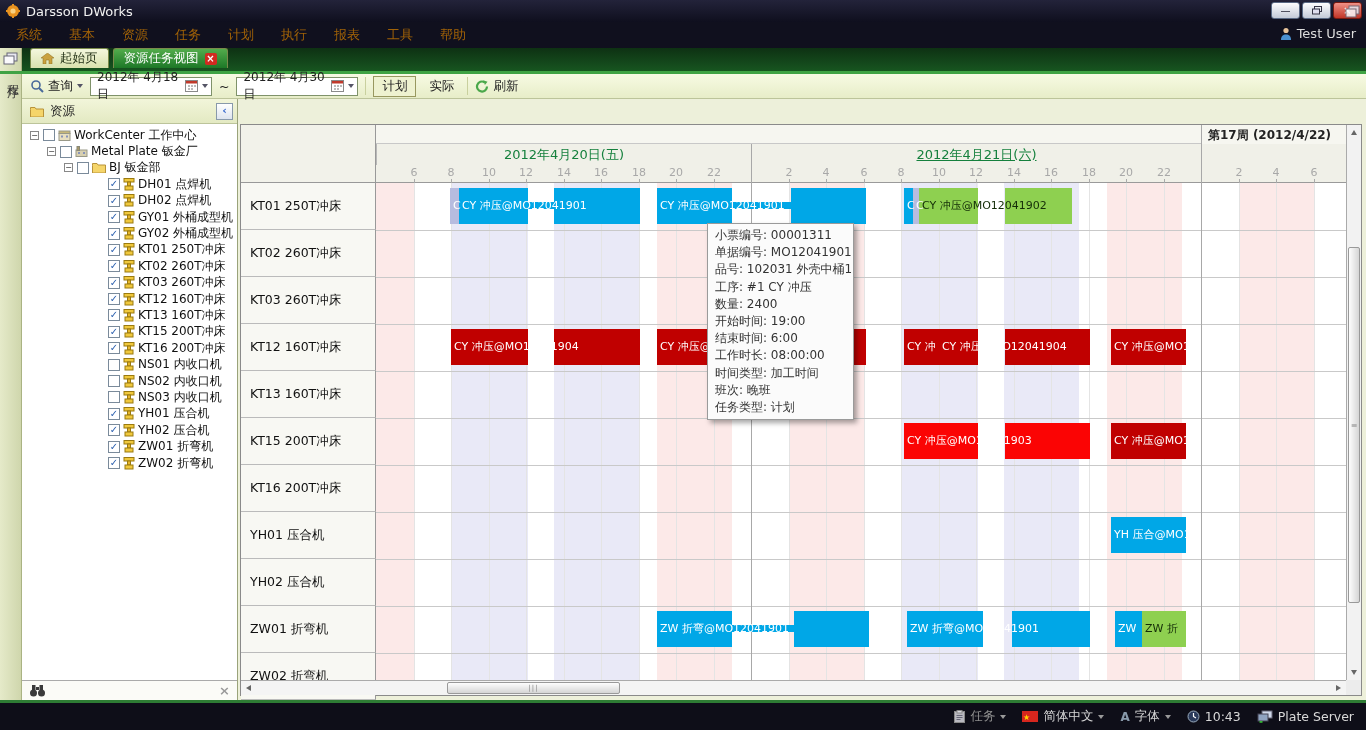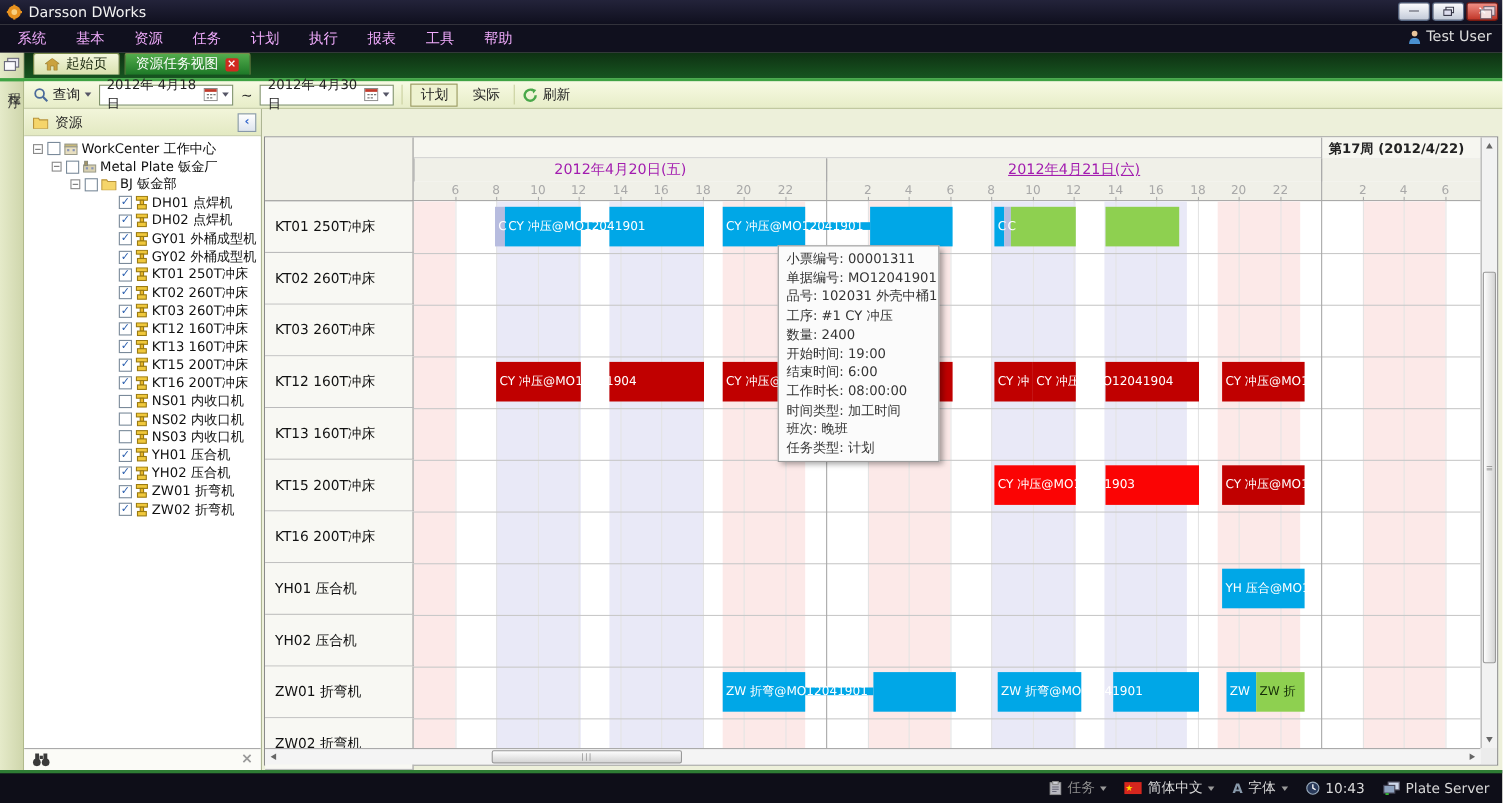--- a/index.html
+++ b/index.html
@@ -12,21 +12,21 @@
     display:flex; align-items:center; gap:6px; padding-left:6px; }
   .win-btns { position:absolute; right:4px; top:2px; display:flex; gap:2px; }
   .win-btn { width:29px; height:17px; border-radius:3px; border:1px solid #5a6a85;
     background:linear-gradient(#fdfdfe,#c3cad8); color:#223; font-size:10px;
     display:flex; align-items:center; justify-content:center; }
   .win-btn.close { background:linear-gradient(#f09086,#c13527); border-color:#7a1a10; color:#fff; font-weight:bold; }
 
   
   .menubar { position:absolute; top:22px; left:0; width:100%; height:26px; background:#10101e;
     display:flex; align-items:center; gap:27px; padding-left:16px; }
-  .menu-item { color:#f0abfc; font-size:13px; cursor:default; }
+  .menu-item { color:#a16207; font-size:13px; cursor:default; }
   .user-chip { position:absolute; right:10px; top:26px; display:flex; align-items:center; gap:5px;
     color:#ddd; font-size:13px; }
 
   
   .left-strip { position:absolute; left:0; top:48px; width:22px; bottom:30px;
     background:linear-gradient(90deg,#e5eac9,#cfd6ac); border-right:1px solid #aab383; }
   .strip-label { writing-mode:vertical-rl; font-size:12px; color:#333; margin:6px 0 0 4px; }
 
   
   .tabstrip { position:absolute; top:48px; left:22px; right:0; height:23px;
@@ -83,21 +83,21 @@
   
   #gantt { position:absolute; left:240px; top:124px; width:1122px; height:572px; background:#fff;
     border:1px solid #8a8a8a; }
   .corner { position:absolute; left:0; top:0; width:135px; height:58px; background:#f2f2ea;
     border-right:1px solid #999; border-bottom:1px solid #999; z-index:7; }
   .g-weekband { position:absolute; left:135px; top:0; width:970px; height:19px; background:#f6f6f0;
     border-bottom:1px solid #c8c8c8; }
   .g-weekcell { position:absolute; left:960px; top:0; width:145px; height:19px; border-left:1px solid #a8a8a8;
     font-size:12px; font-weight:600; color:#222; padding:2px 0 0 6px; background:#f6f6f0; z-index:2; }
   .day-cell { position:absolute; top:19px; height:21px; border-left:1px solid #b8b8b8; text-align:center;
-    font-size:13px; color:#a21caf; line-height:21px; background:#f0f0e8; }
+    font-size:13px; color:#15803d; line-height:21px; background:#f0f0e8; }
   .g-hourband { position:absolute; left:135px; top:40px; width:970px; height:18px; background:#f0f0e8;
     border-bottom:1px solid #9a9a9a; }
   .hour-lbl { position:absolute; top:41px; font-size:11px; color:#a8a8a8; transform:translateX(-50%); z-index:2; }
   .tick { position:absolute; top:54px; width:1px; height:4px; background:#aaa; z-index:2; }
   .rowhead { position:absolute; left:0; width:135px; height:47px; background:#f8f8f3;
     border-right:1px solid #999; border-bottom:1px solid #bbb; font-size:12.5px; color:#111;
     line-height:46px; padding-left:9px; overflow:hidden; z-index:2; }
   #chart { position:absolute; left:135px; top:58px; width:970px; height:497px; overflow:hidden; background:#fff; }
   .stripe { position:absolute; top:0; bottom:0; z-index:1; }
   .grid { position:absolute; top:0; bottom:0; width:1px; background:#e4e4e4; z-index:2; }
@@ -655,20 +655,21 @@
         <div class="bar" style="left: 281px; top: 5px; width: 75px; background: rgb(0, 167, 231);"></div>
         <div class="bar" style="left: 415px; top: 5px; width: 75px; background: rgb(0, 167, 231);"></div>
         <div class="conn" style="left: 356px; top: 19px; width: 59px; background: rgb(0, 167, 231);"></div>
         <div class="bar-label" style="left: 284px; top: 5px; color: rgb(255, 255, 255);">CY 冲压@MO12041901</div>
         <div class="bar" style="left: 528px; top: 5px; width: 9px; background: rgb(0, 167, 231);"></div>
         <div class="bar-label" style="left: 531px; top: 5px; color: rgb(255, 255, 255);">C</div>
         <div class="bar" style="left: 537px; top: 5px; width: 6px; background: rgb(183, 188, 223);"></div>
         <div class="bar-label" style="left: 540px; top: 5px; color: rgb(255, 255, 255);">C</div>
         <div class="bar" style="left: 543px; top: 5px; width: 59px; background: rgb(142, 208, 80);"></div>
         <div class="bar" style="left: 629px; top: 5px; width: 67px; background: rgb(142, 208, 80);"></div>
+        <div class="bar-label" style="left: 546px; top: 5px; color: rgb(20, 45, 8);">CY 冲压@MO12041902</div>
         <div class="bar" style="left: 75px; top: 146px; width: 77px; background: rgb(192, 0, 0);"></div>
         <div class="bar" style="left: 178px; top: 146px; width: 86px; background: rgb(192, 0, 0);"></div>
         <div class="bar-label" style="left: 78px; top: 146px; color: rgb(255, 255, 255);">CY 冲压@MO12041904</div>
         <div class="bar" style="left: 281px; top: 146px; width: 75px; background: rgb(192, 0, 0);"></div>
         <div class="bar" style="left: 415px; top: 146px; width: 75px; background: rgb(192, 0, 0);"></div>
         <div class="conn" style="left: 356px; top: 160px; width: 59px; background: rgb(192, 0, 0);"></div>
         <div class="bar-label" style="left: 284px; top: 146px; color: rgb(255, 255, 255);">CY 冲压@MO12041904</div>
         <div class="bar" style="left: 528px; top: 146px; width: 35px; background: rgb(192, 0, 0);"></div>
         <div class="bar-label" style="left: 531px; top: 146px; color: rgb(255, 255, 255);">CY 冲</div>
         <div class="bar" style="left: 563px; top: 146px; width: 39px; background: rgb(192, 0, 0);"></div>

